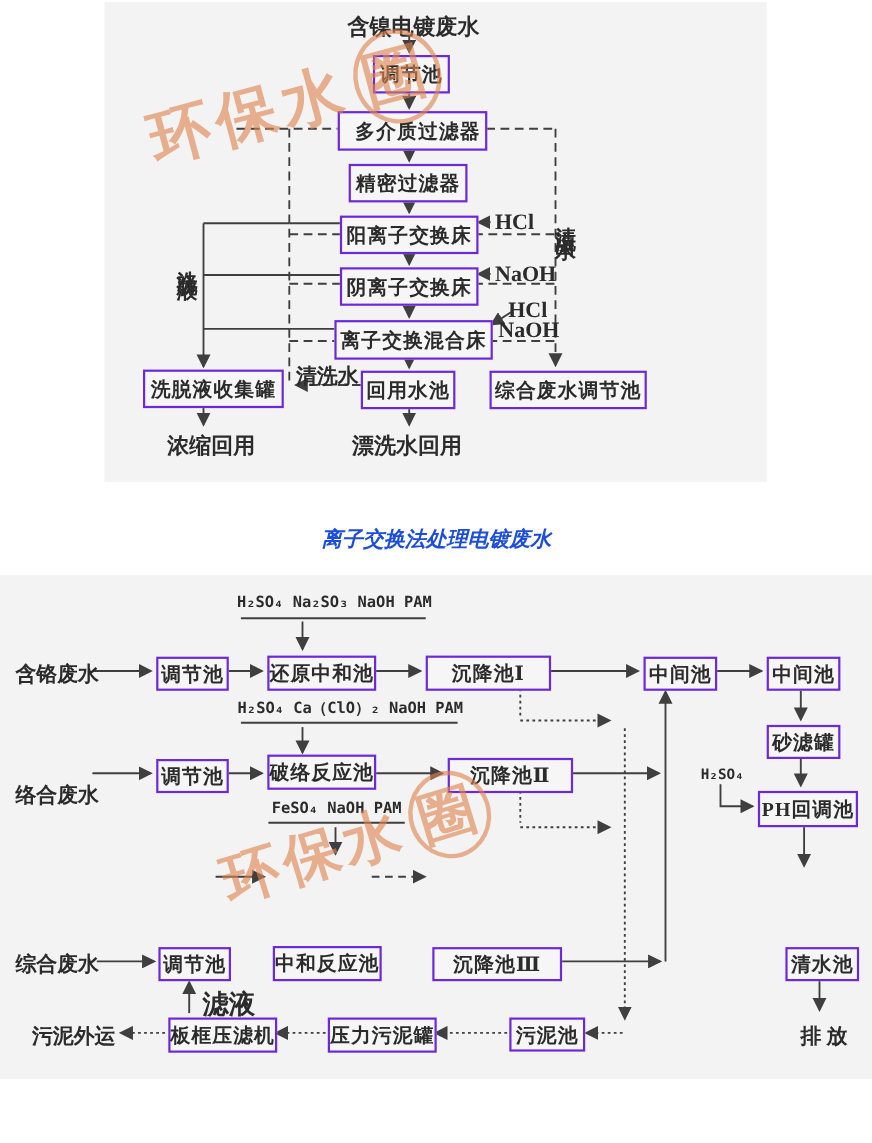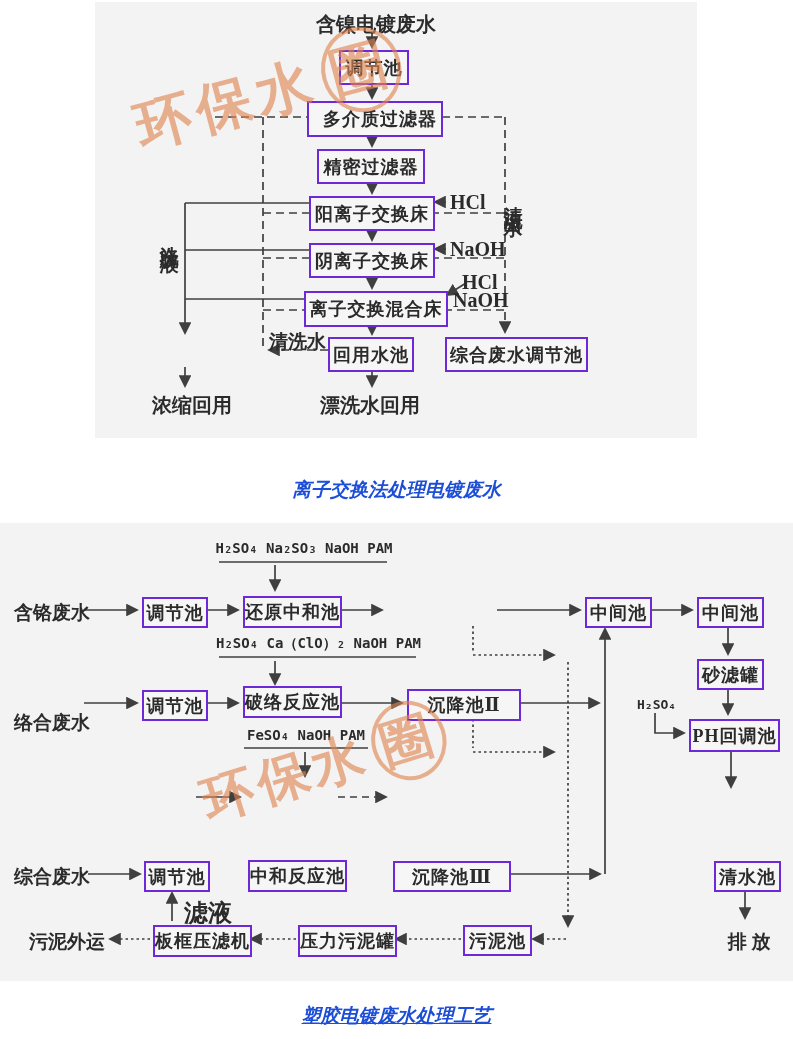--- a/index.html
+++ b/index.html
@@ -118,20 +118,21 @@
   </svg>
 
   <div class="lbl ctr" style="left:312px;top:11px;width:128px;font-size:20px;">含镍电镀废水</div>
   <div class="fbox" style="left:339px;top:50px;width:66px;height:31px;">调节池</div>
   <div class="fbox" style="left:307px;top:101px;width:122px;height:32px;padding-left:10px;">多介质过滤器</div>
   <div class="fbox" style="left:317px;top:149px;width:104px;height:31px;">精密过滤器</div>
   <div class="fbox" style="left:309px;top:196px;width:122px;height:31px;">阳离子交换床</div>
   <div class="fbox" style="left:309px;top:243px;width:122px;height:31px;">阴离子交换床</div>
   <div class="fbox" style="left:304px;top:291px;width:140px;height:32px;">离子交换混合床</div>
   <div class="fbox" style="left:328px;top:337px;width:82px;height:31px;">回用水池</div>
+  <div class="fbox" style="left:130px;top:336px;width:124px;height:31px;">洗脱液收集罐</div>
   <div class="fbox" style="left:445px;top:337px;width:139px;height:31px;">综合废水调节池</div>
 
   <div class="lbl" style="left:450px;top:191px;font-size:20px;">HCl</div>
   <div class="lbl" style="left:450px;top:238px;font-size:20px;">NaOH</div>
   <div class="lbl" style="left:462px;top:271px;font-size:20px;">HCl</div>
   <div class="lbl" style="left:453px;top:289px;font-size:20px;">NaOH</div>
   <div class="lbl vert" style="left:160px;top:230px;height:72px;">洗脱液</div>
   <div class="lbl vert" style="left:504px;top:190px;height:98px;">清洗出水</div>
   <div class="lbl" style="left:269px;top:329px;">清洗水</div>
   <div class="lbl ctr" style="left:147px;top:392px;width:90px;font-size:20px;">浓缩回用</div>
@@ -143,20 +144,21 @@
   <div class="lbl chem ctr" style="left:216px;top:635px;width:204px;">H₂SO₄ Ca（ClO）₂ NaOH PAM</div>
   <div class="lbl chem ctr" style="left:243px;top:727px;width:126px;">FeSO₄ NaOH PAM</div>
   <div class="lbl chem" style="left:637px;top:697px;font-size:13px;">H₂SO₄</div>
 
   <div class="lbl" style="left:14px;top:600px;">含铬废水</div>
   <div class="lbl" style="left:14px;top:710px;">络合废水</div>
   <div class="lbl" style="left:14px;top:864px;">综合废水</div>
 
   <div class="fbox" style="left:142px;top:597px;width:62px;height:27px;">调节池</div>
   <div class="fbox" style="left:243px;top:596px;width:95px;height:28px;">还原中和池</div>
+  <div class="fbox" style="left:387px;top:596px;width:110px;height:28px;">沉降池Ⅰ</div>
   <div class="fbox" style="left:585px;top:597px;width:63px;height:27px;">中间池</div>
   <div class="fbox" style="left:697px;top:597px;width:63px;height:27px;">中间池</div>
   <div class="fbox" style="left:697px;top:659px;width:63px;height:27px;">砂滤罐</div>
   <div class="fbox" style="left:689px;top:719px;width:87px;height:29px;">PH回调池</div>
 
   <div class="fbox" style="left:142px;top:690px;width:62px;height:27px;">调节池</div>
   <div class="fbox" style="left:243px;top:686px;width:95px;height:28px;">破络反应池</div>
   <div class="fbox" style="left:407px;top:689px;width:110px;height:28px;">沉降池Ⅱ</div>
 
   <div class="fbox" style="left:144px;top:861px;width:62px;height:27px;">调节池</div>
@@ -165,21 +167,20 @@
   <div class="fbox" style="left:714px;top:861px;width:63px;height:27px;">清水池</div>
 
   <div class="fbox" style="left:153px;top:925px;width:95px;height:28px;">板框压滤机</div>
   <div class="fbox" style="left:298px;top:925px;width:95px;height:28px;">压力污泥罐</div>
   <div class="fbox" style="left:463px;top:925px;width:65px;height:27px;">污泥池</div>
 
   <div class="lbl" style="left:184px;top:897px;font-size:24px;">滤液</div>
   <div class="lbl ctr" style="left:28px;top:929px;width:78px;">污泥外运</div>
   <div class="lbl ctr" style="left:716px;top:929px;width:66px;">排 放</div>
 
-  <div class="caption" style="top:1003px;text-decoration:underline;">塑胶电镀废水处理工艺</div>
 
   <div class="wm" id="wm1" style="left: 126px; top: 88px; font-size: 56px; letter-spacing: 6px; transform: rotate(-15deg); transform-origin: left top; color: rgb(224, 132, 80);">
     <span>环保水</span><span class="circled">圈</span>
   </div>
   <div class="wm" id="wm2" style="left: 192px; top: 765px; font-size: 52px; letter-spacing: 5px; transform: rotate(-17deg); transform-origin: left top; color: rgb(224, 132, 80);">
     <span>环保水</span><span class="circled">圈</span>
   </div>
 
 </div>
 

